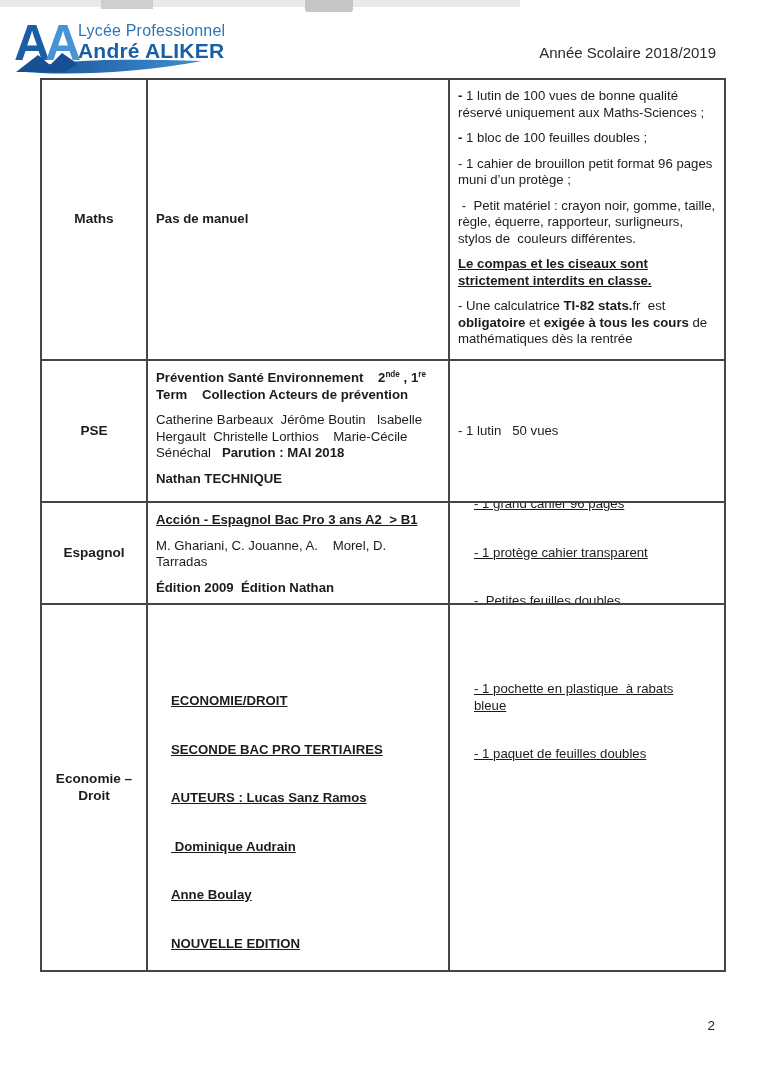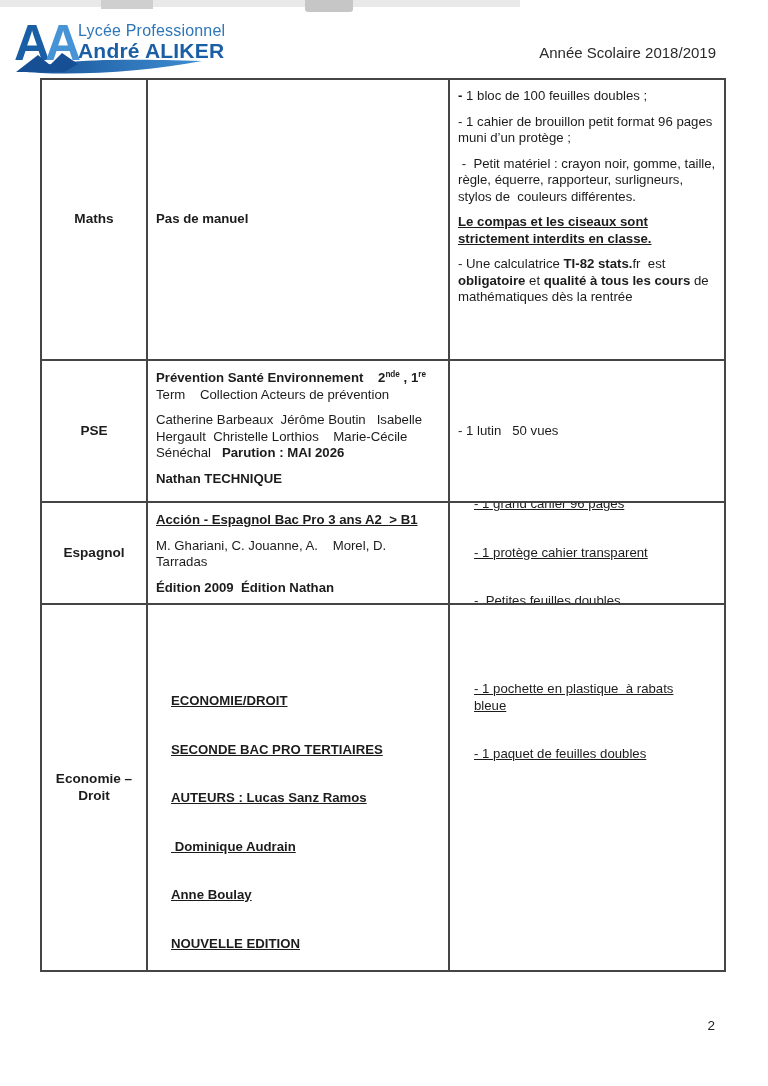--- a/index.html
+++ b/index.html
@@ -98,33 +98,34 @@
 
   <div class="table">
 
     <div class="cell subject v-center">
       <span>Maths</span>
     </div>
     <div class="cell v-center">
         <div class="para"><span style="font-weight: bold;">Pas de manuel</span></div>
       </div>
     <div class="cell last-col supplies-maths">
+        <div class="para"><span style="font-weight: bold;">- </span><span>1 lutin de 100 vues de bonne qualité réservé uniquement aux Maths-Sciences ;</span></div>
         <div class="para"><span style="font-weight: bold;">- </span><span>1 bloc de 100 feuilles doubles ;</span></div>
         <div class="para"><span>- 1 cahier de brouillon petit format 96 pages muni d’un protège ;</span></div>
         <div class="para"><span>&nbsp;-&nbsp; Petit matériel : crayon noir, gomme, taille, règle, équerre, rapporteur, surligneurs, stylos de&nbsp; couleurs différentes.</span></div>
         <div class="para"><span style="font-weight: bold; text-decoration: underline;">Le compas et les ciseaux sont strictement interdits en classe.</span></div>
-        <div class="para"><span>- Une calculatrice </span><span style="font-weight: bold;">TI-82 stats.</span><span>fr&nbsp; est </span><span style="font-weight: bold;">obligatoire</span><span> et </span><span style="font-weight: bold;">qualité à tous les cours</span><span> de mathématiques dès la rentrée</span></div>
+        <div class="para"><span>- Une calculatrice </span><span style="font-weight: bold;">TI-82 stats.</span><span>fr&nbsp; est </span><span style="font-weight: bold;">obligatoire</span><span> et </span><span style="font-weight: bold;">exigée à tous les cours</span><span> de mathématiques dès la rentrée</span></div>
       </div>
 
     <div class="cell subject v-center">
       <span>PSE</span>
     </div>
     <div class="cell manual-pse">
-        <div class="para"><span style="font-weight: bold;">Prévention Santé Environnement&nbsp;&nbsp;&nbsp; 2</span><span class="seg-sup" style="font-weight: bold;">nde</span><span style="font-weight: bold;"> , 1</span><span class="seg-sup" style="font-weight: bold;">re</span><span style="font-weight: normal;"> Term&nbsp;&nbsp;&nbsp; Collection Acteurs de prévention</span></div>
-        <div class="para"><span>Catherine Barbeaux&nbsp; Jérôme Boutin&nbsp;&nbsp; Isabelle Hergault&nbsp; Christelle Lorthios&nbsp;&nbsp;&nbsp; Marie-Cécile Sénéchal&nbsp;&nbsp; </span><span style="font-weight: bold;">Parution : MAI 2026</span></div>
+        <div class="para"><span style="font-weight: bold;">Prévention Santé Environnement&nbsp;&nbsp;&nbsp; 2</span><span class="seg-sup" style="font-weight: bold;">nde</span><span style="font-weight: bold;"> , 1</span><span class="seg-sup" style="font-weight: bold;">re</span><span style="font-weight: bold;"> Term&nbsp;&nbsp;&nbsp; Collection Acteurs de prévention</span></div>
+        <div class="para"><span>Catherine Barbeaux&nbsp; Jérôme Boutin&nbsp;&nbsp; Isabelle Hergault&nbsp; Christelle Lorthios&nbsp;&nbsp;&nbsp; Marie-Cécile Sénéchal&nbsp;&nbsp; </span><span style="font-weight: bold;">Parution : MAI 2018</span></div>
         <div class="para"><span style="font-weight: bold;">Nathan TECHNIQUE</span></div>
       </div>
     <div class="cell last-col v-center">
         <div class="para"><span>- 1 lutin&nbsp;&nbsp; 50 vues</span></div>
       </div>
 
     <div class="cell subject v-center">
       <span>Espagnol</span>
     </div>
     <div class="cell manual-esp">

